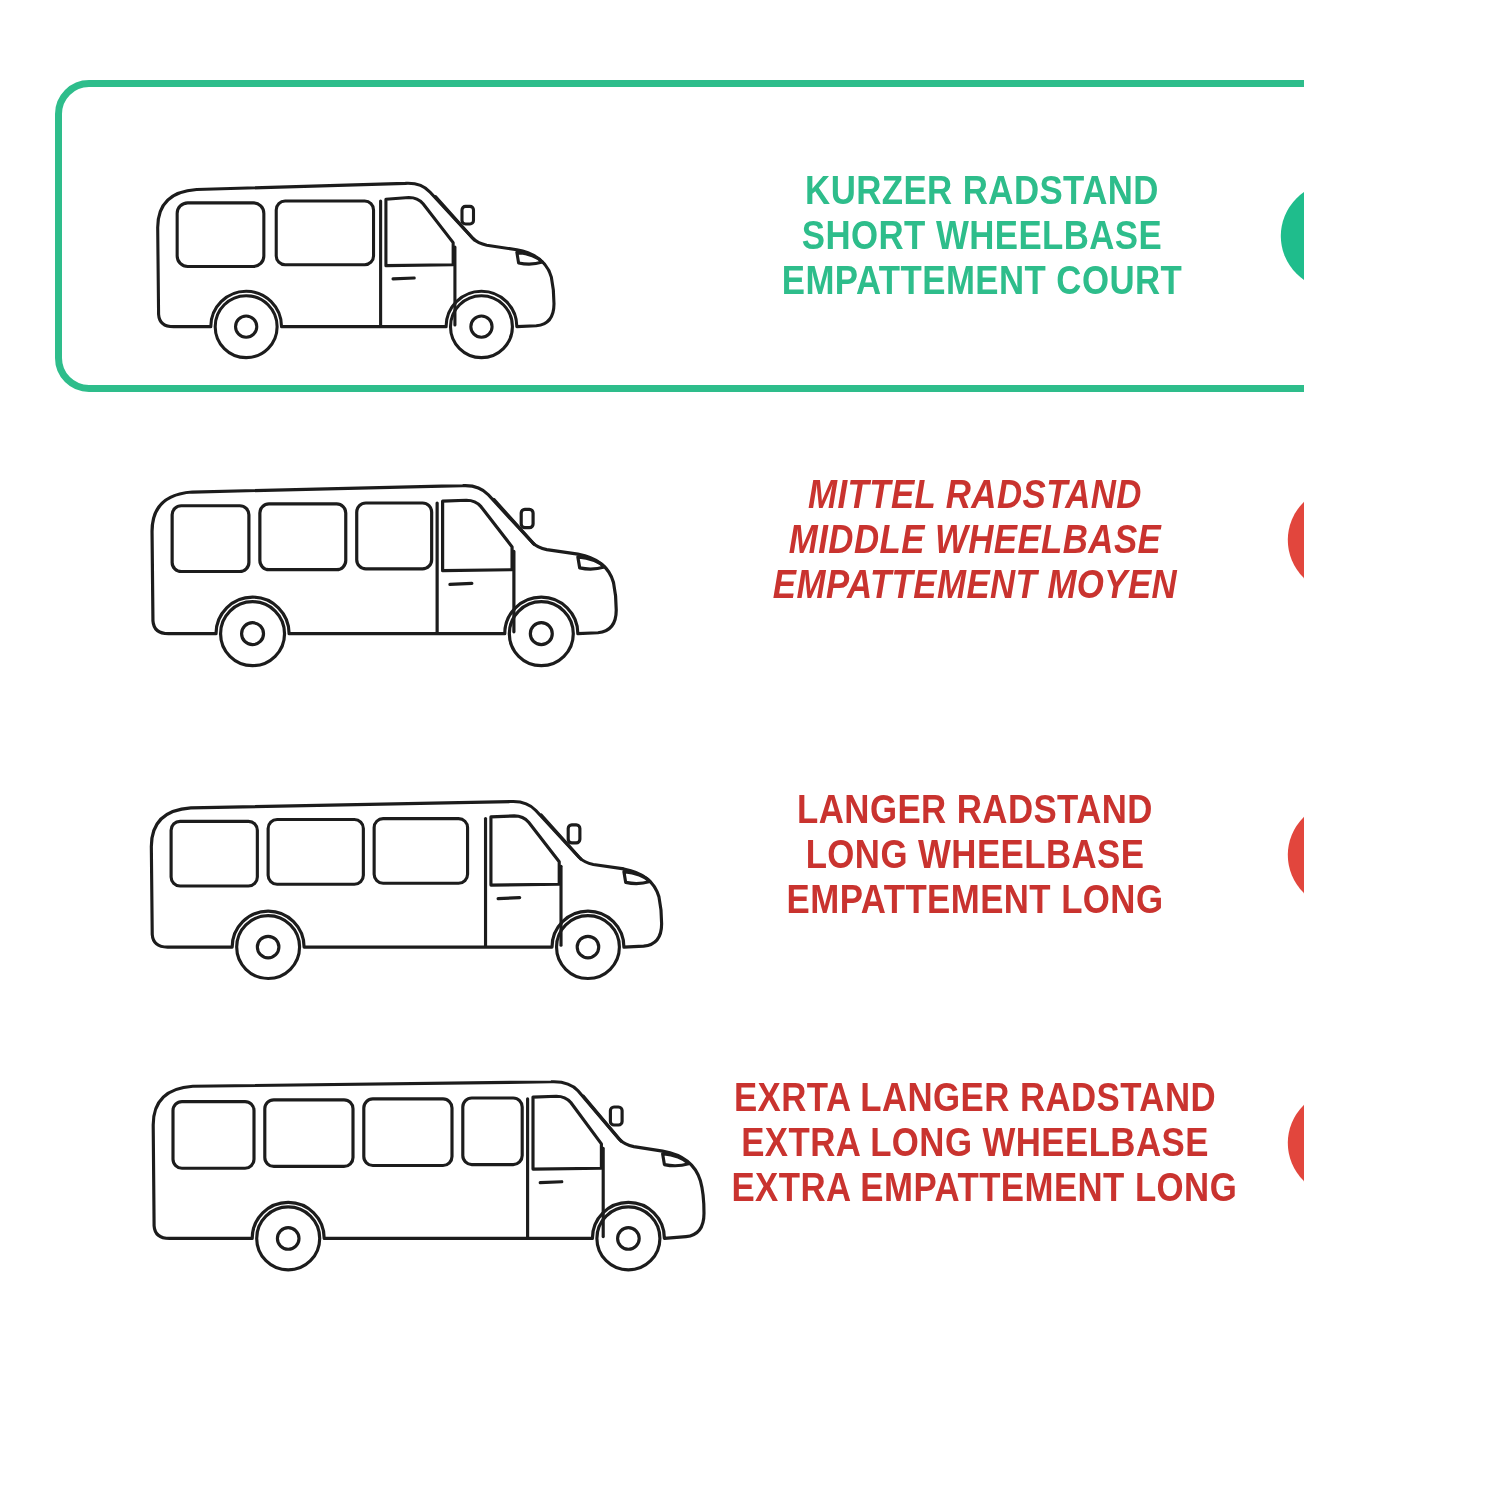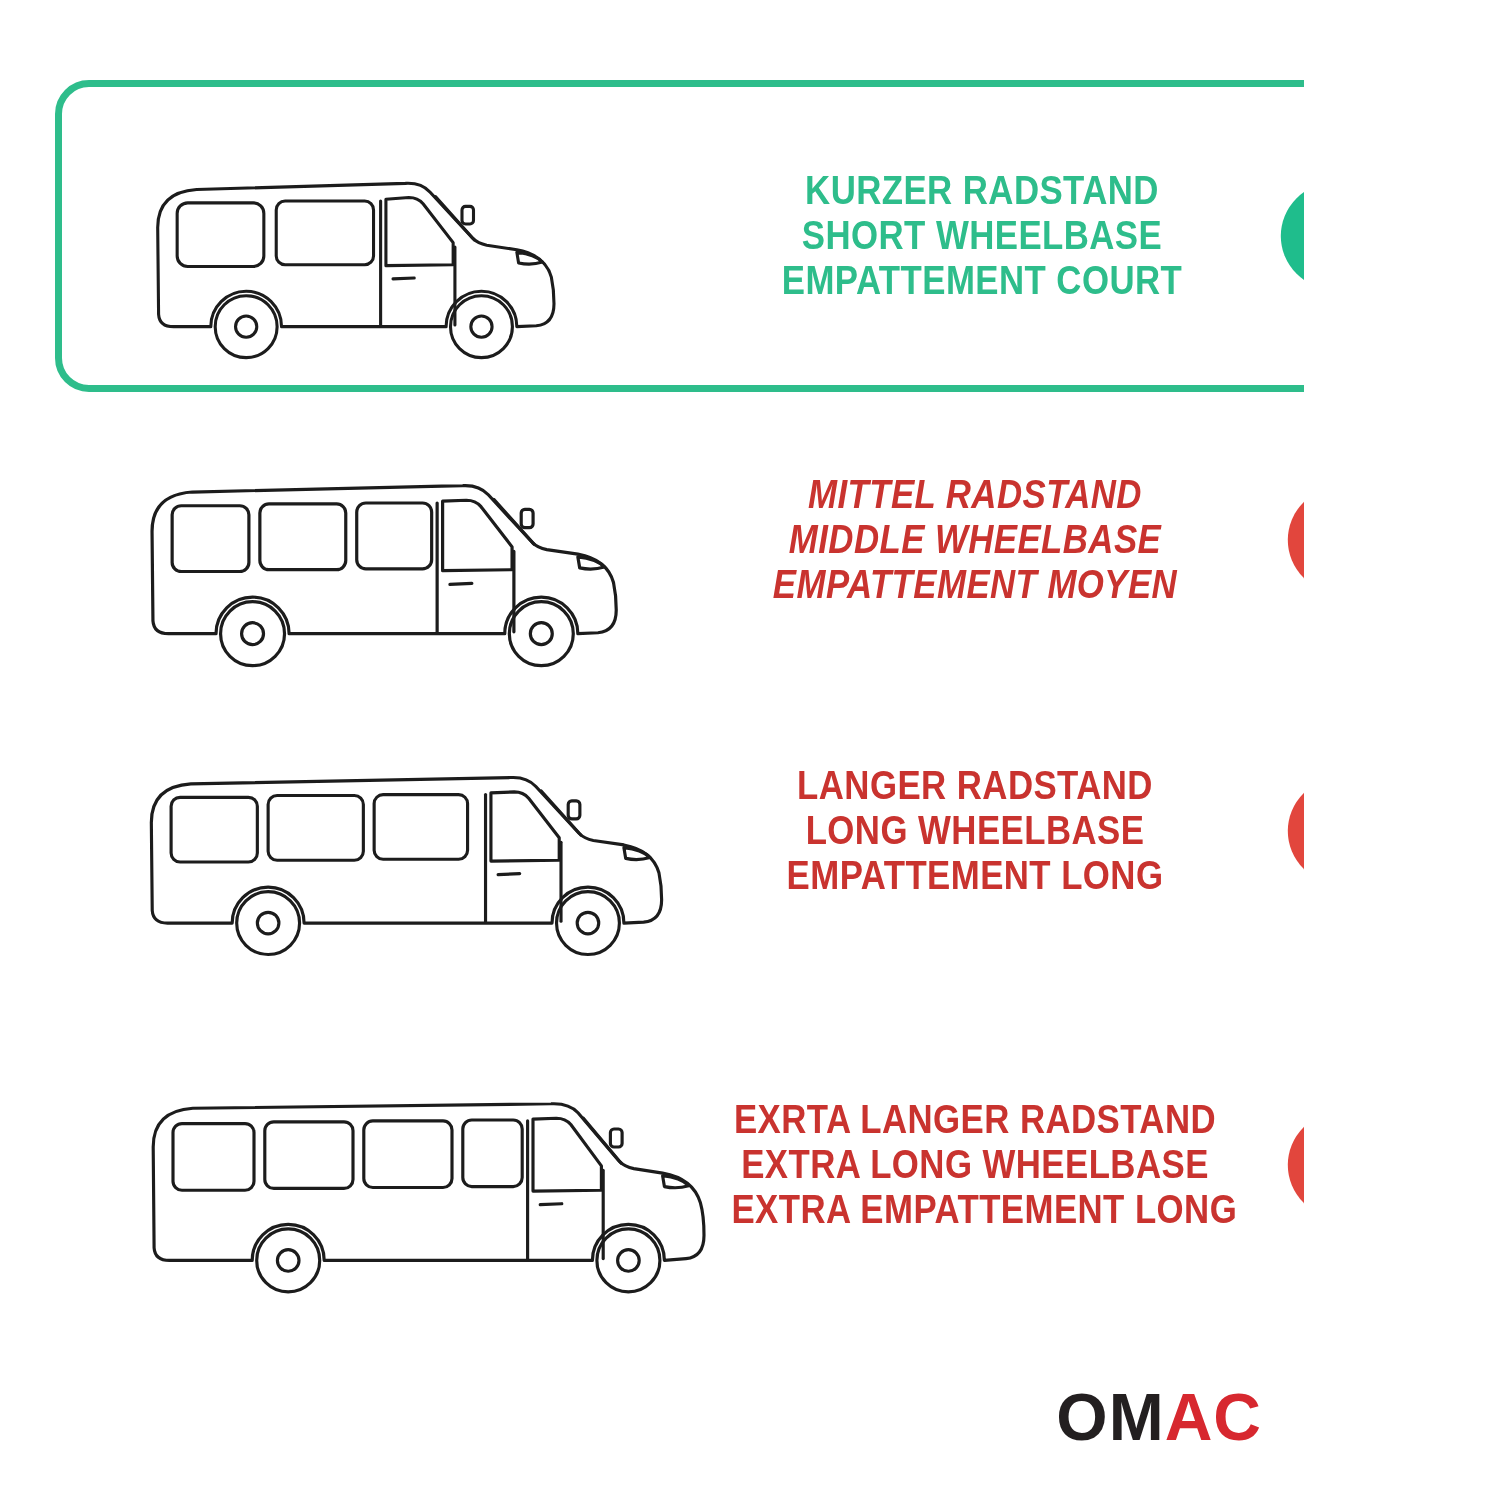--- a/index.html
+++ b/index.html
@@ -2,22 +2,22 @@
 <html><head>
 <meta charset="utf-8">
 <style>
   html,body{margin:0;padding:0;background:#ffffff;}
   body{width:1500px;height:1500px;font-family:"Liberation Sans",sans-serif;}
   .canvas{position:relative;width:1304px;height:1500px;background:#ffffff;overflow:hidden;}
 
   .row{position:absolute;left:55px;width:1390px;box-sizing:border-box;}
   .row-0{top:80px;height:312px;border:7px solid #2EBD8B;border-radius:34px;}
   .row-1{top:420px;height:240px;font-style:italic;}
-  .row-2{top:711px;height:240px;}
-  .row-3{top:1025px;height:280px;}
+  .row-2{top:735px;height:240px;}
+  .row-3{top:1003px;height:280px;}
 
   .van-wrap{position:absolute;left:55px;top:50%;transform:translateY(-50%);}
   .van-wrap svg{display:block;}
   .van-short{width:460px;}
   .van-middle{width:530px;}
   .van-long{width:575px;}
   .van-xlong{width:630px;}
   .van path,.van rect,.van circle,.van line{fill:none;stroke:#1C1C1C;stroke-width:3.5;stroke-linecap:round;stroke-linejoin:round;}
 
   .label{position:absolute;left:640px;width:560px;top:50%;
@@ -188,17 +188,14 @@
               <circle cx="60" cy="60" r="57"></circle>
             </clipPath>
           </defs>
         <circle cx="60" cy="60" r="57" fill="#E2463D"></circle>
         <path clip-path="url(#x3)" d="M82 38 L126 82 L126 126 L82 126 L38 82 L60 60 Z" fill="#BF3A31" opacity="0.9"></path>
         <path d="M41 41 L79 79 M79 41 L41 79" fill="none" stroke="#ffffff" stroke-width="16" stroke-linecap="round"></path>
       </svg>
     </div>
   </section>
 
-  <div class="logo">
-    <span class="om">OM</span><span class="ac">AC</span>
-  </div>
 
 </div>
 
 </body></html>

